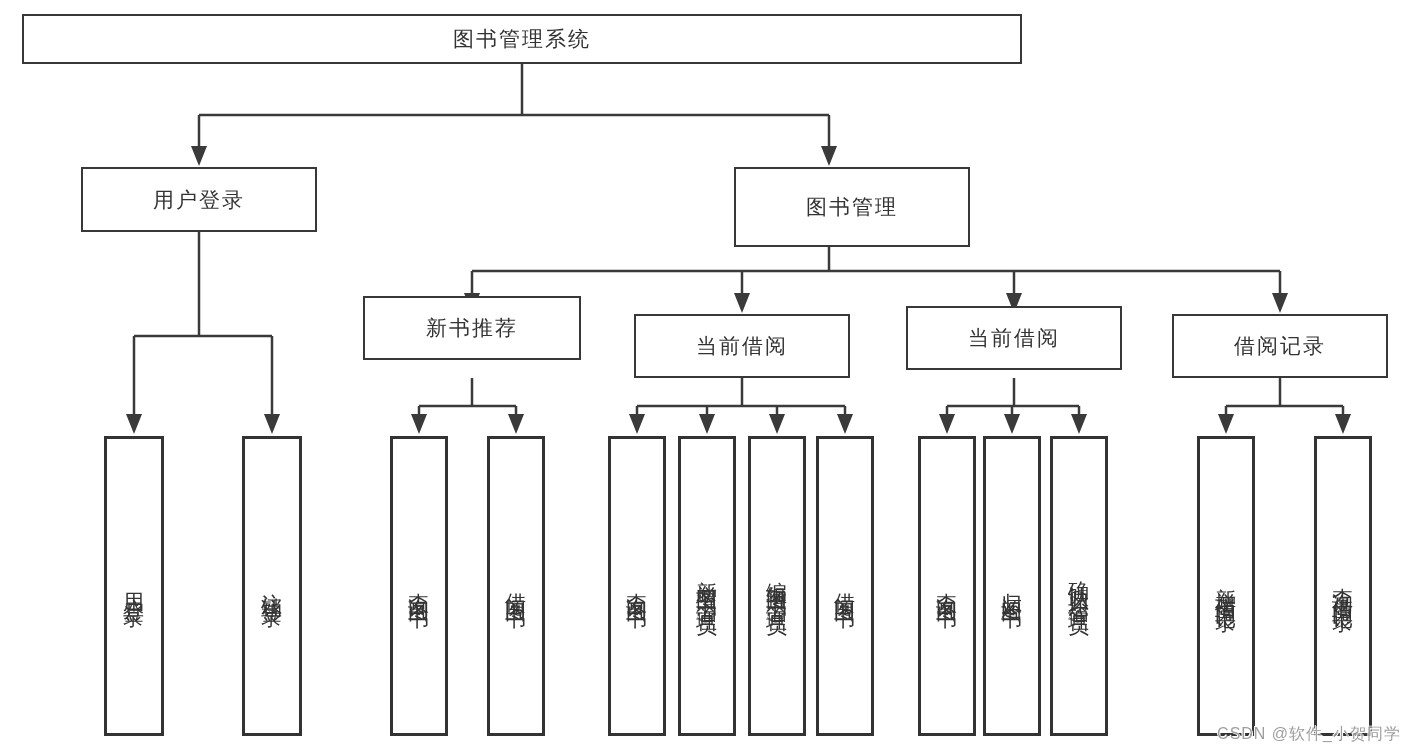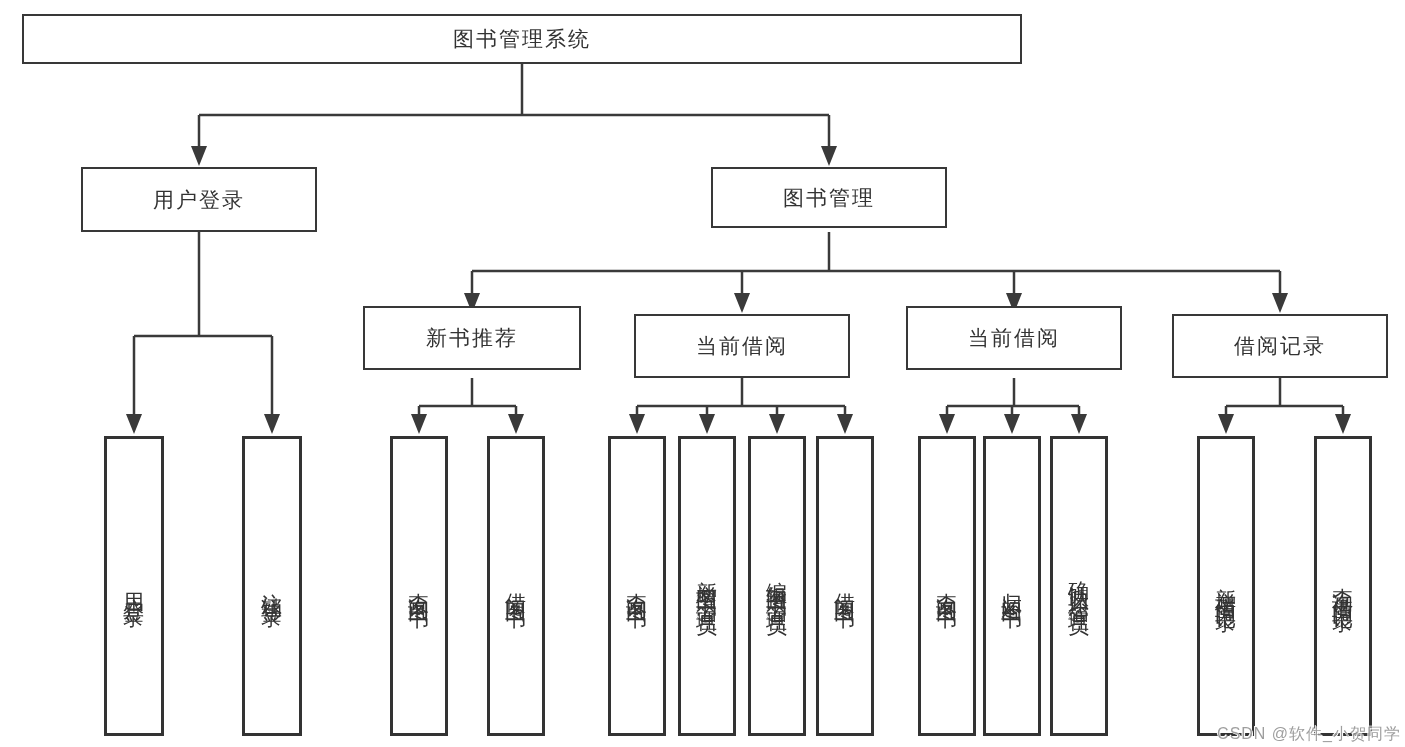--- a/index.html
+++ b/index.html
@@ -150,23 +150,23 @@
       <polyline points="1226,406 1226,416"></polyline>
       <polygon points="1218,414 1234,414 1226,434"></polygon>
       <polyline points="1343,406 1343,416"></polyline>
       <polygon points="1335,414 1351,414 1343,434"></polygon>
     </g>
   </svg>
 
   <div class="node root" style="left:22px; top:14px; width:1000px; height:50px;">图书管理系统</div>
 
   <div class="node" style="left:81px; top:167px; width:236px; height:65px;">用户登录</div>
-  <div class="node" style="left:711px; top:167px; width:236px; height:61px;">图书管理</div>
-
-  <div class="node" style="left:363px; top:306px; width:218px; height:64px;">新书推荐</div>
+  <div class="node" style="left:734px; top:167px; width:236px; height:80px;">图书管理</div>
+
+  <div class="node" style="left:363px; top:296px; width:218px; height:64px;">新书推荐</div>
   <div class="node" style="left:634px; top:314px; width:216px; height:64px;">当前借阅</div>
   <div class="node" style="left:906px; top:306px; width:216px; height:64px;">当前借阅</div>
   <div class="node" style="left:1172px; top:314px; width:216px; height:64px;">借阅记录</div>
 
   <div class="leaf" style="left:104px; top:436px; width:60px; height:300px;">
     <span class="vtext">用户登录</span>
   </div>
   <div class="leaf" style="left:242px; top:436px; width:60px; height:300px;">
     <span class="vtext">注销登录</span>
   </div>

